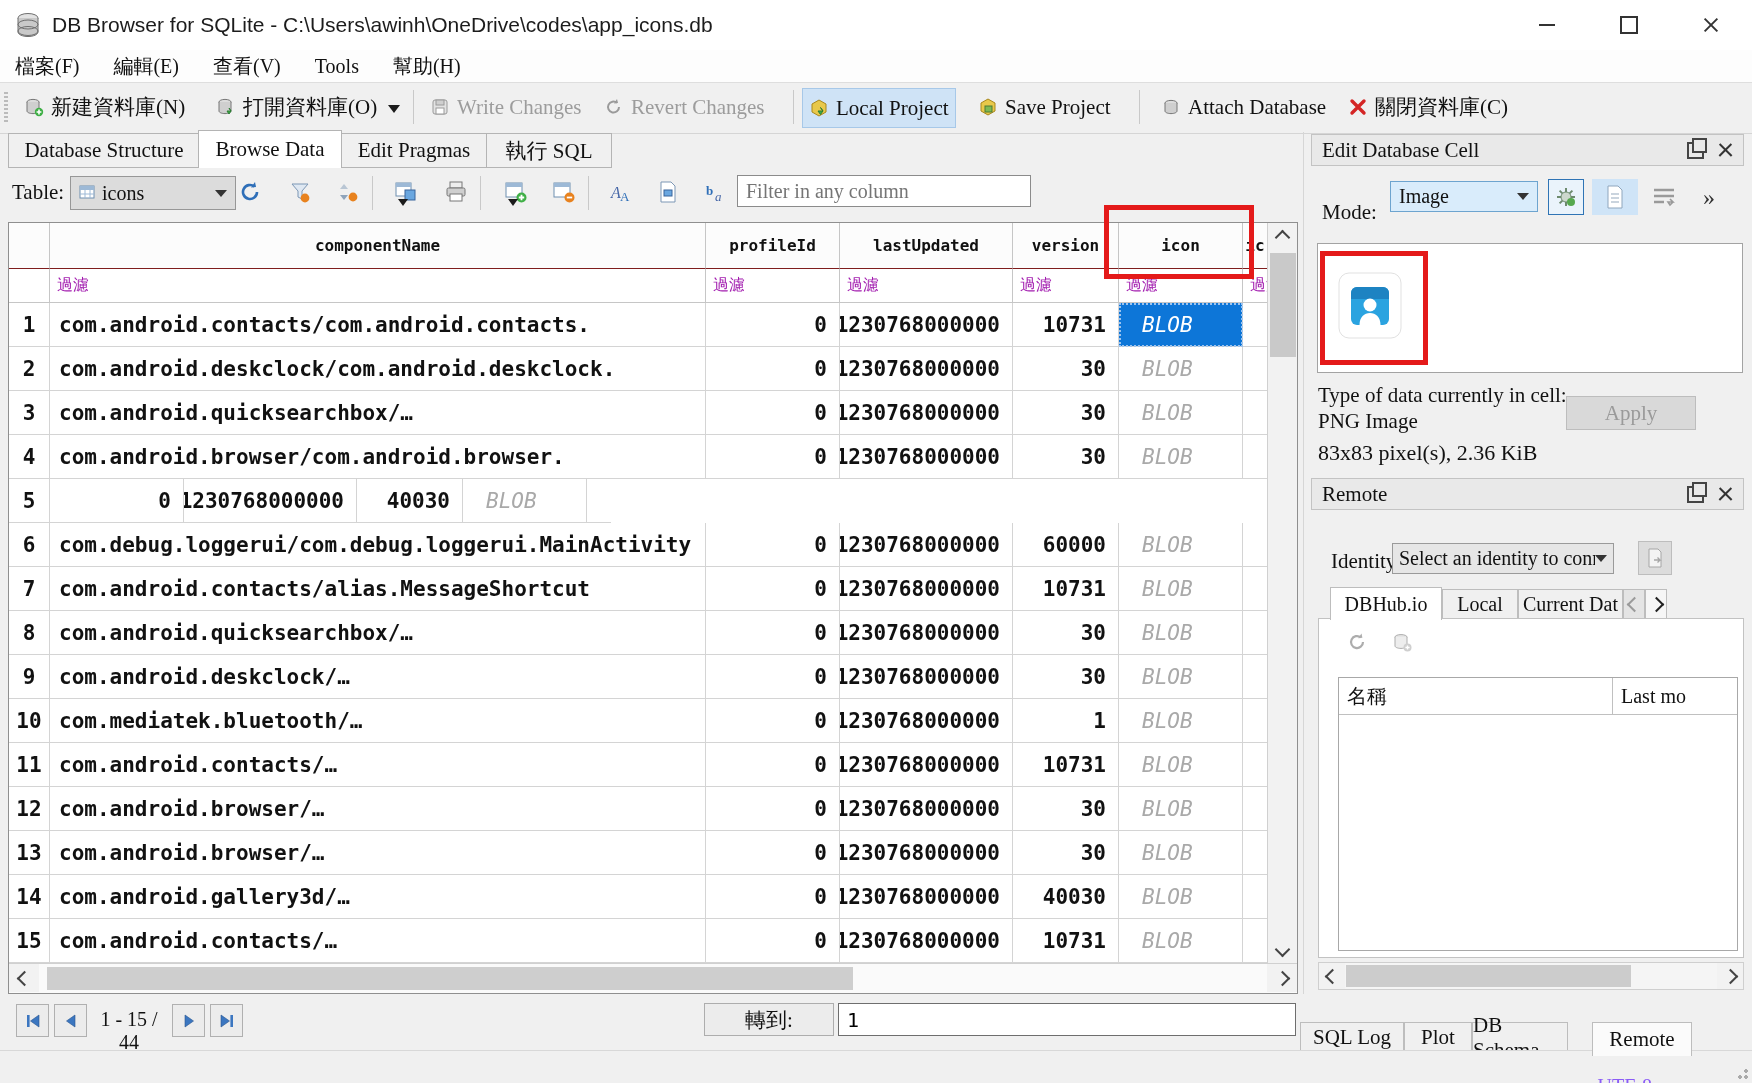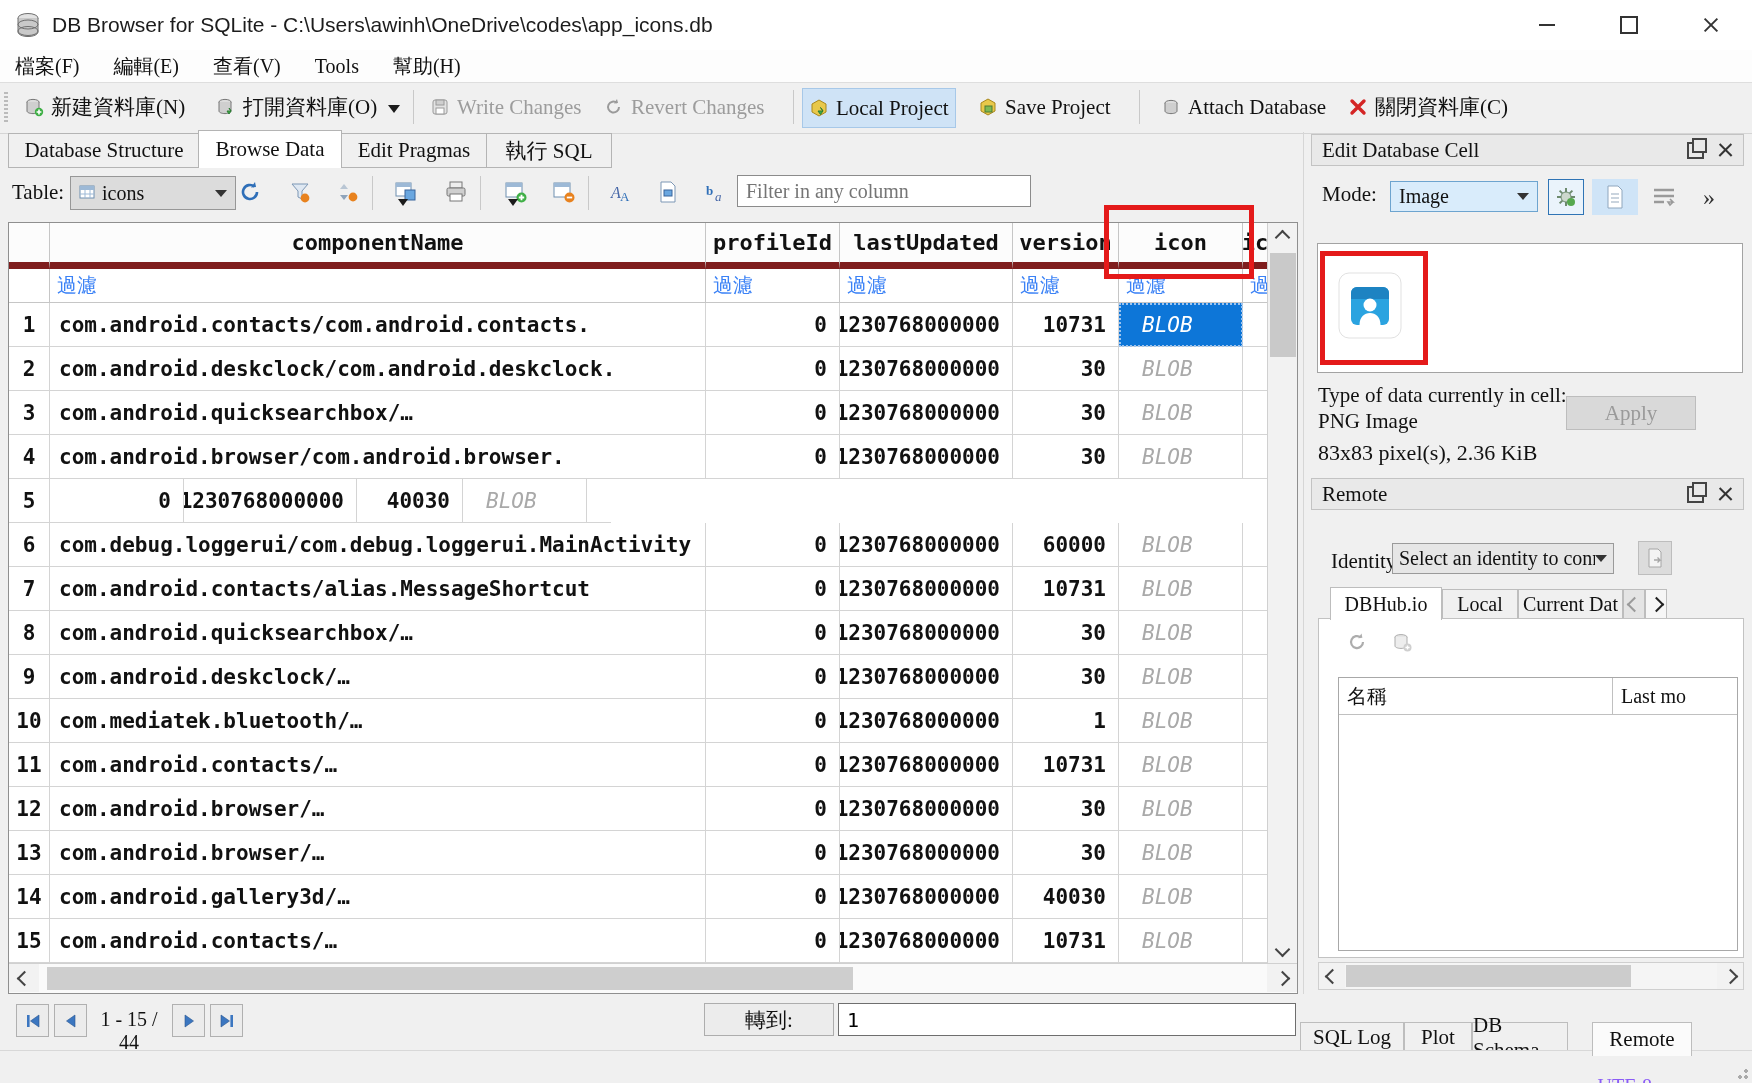--- a/index.html
+++ b/index.html
@@ -54,24 +54,24 @@
   .caret{width:0;height:0;border-left:6px solid transparent;border-right:6px solid transparent;
          border-top:7px solid #333}
   .cico{position:absolute;top:12px;width:28px;height:28px;display:flex;align-items:center;justify-content:center}
   #filter-input{left:737px;top:9px;width:276px;height:30px;border:1px solid #8b8b8b;background:#fff;
                 font-size:20px;color:#9a9a9a;padding:0 8px;font-family:"Liberation Serif",serif}
 
   
   #grid{left:8px;top:222px;width:1290px;height:772px;background:#fff;border:1px solid #8f8f8f;box-sizing:border-box}
   #grid-inner{position:absolute;left:0;top:0;width:1258px;height:740px;overflow:hidden}
   .ghead{display:flex;height:46px;background:#fcfcfc}
-  .hcell{display:flex;align-items:center;justify-content:center;font-weight:bold;font-size:22px;
-         border-right:1px solid #c6c6c6;border-bottom:7px solid #7f1d1d;box-sizing:border-box;overflow:hidden}
+  .hcell{display:flex;align-items:center;justify-content:center;font-weight:bold;font-size:16px;
+         border-right:1px solid #c6c6c6;border-bottom:1px solid #7f1d1d;box-sizing:border-box;overflow:hidden}
   .gfilter{display:flex;height:34px}
-  .fcell{display:flex;align-items:center;color:#3b82f6;font-size:20px;padding-left:7px;
+  .fcell{display:flex;align-items:center;color:#a21caf;font-size:16px;padding-left:7px;
          border-right:1px solid #c6c6c6;border-bottom:1px solid #c6c6c6;box-sizing:border-box;
          overflow:hidden;white-space:nowrap}
   .grow{display:flex;height:44px}
   .gc{display:flex;align-items:center;font-size:21px;font-weight:bold;
       font-family:"DejaVu Sans Mono",monospace;border-right:1px solid #d4d4d4;
       border-bottom:1px solid #d4d4d4;box-sizing:border-box;overflow:hidden;white-space:nowrap}
   .c-num{width:41px;justify-content:center}
   .c-name{width:656px;padding-left:9px}
   .c-prof{width:134px;justify-content:flex-end;padding-right:12px}
   .c-upd{width:173px;justify-content:flex-end;padding-right:12px}
@@ -112,21 +112,21 @@
               border:1px solid #c3c3c3;box-sizing:border-box;display:flex;align-items:center;
               font-size:21px;padding-left:10px}
   .dock-icons{margin-left:auto;display:flex;align-items:center;gap:14px;padding-right:10px}
   .float-ico{position:relative;width:13px;height:13px;border:2px solid #444}
   .float-ico i{position:absolute;left:3px;top:-6px;width:11px;height:11px;border:2px solid #444;background:#e9e9e9}
   .xsmall{position:relative;width:15px;height:15px}
   .xsmall i{position:absolute;left:-1px;top:6px;width:17px;height:2.4px;background:#333}
   .xsmall i:nth-child(1){transform:rotate(45deg)}
   .xsmall i:nth-child(2){transform:rotate(-45deg)}
 
-  #mode-label{left:1322px;top:182px;font-size:21px}
+  #mode-label{left:1322px;top:200px;font-size:21px}
   #mode-combo{left:1390px;top:181px;width:148px;height:31px;background:#d9ecfb;border:1px solid #6da4cf;
               display:flex;align-items:center;font-size:20px;padding:0 8px;box-sizing:border-box}
   .panel-btn{position:absolute;display:flex;align-items:center;justify-content:center;box-sizing:border-box}
   #btn-import{left:1548px;top:179px;width:36px;height:36px;border:1px solid #2f74b5;background:#eaf3fb}
   #btn-doc{left:1592px;top:179px;width:46px;height:36px;background:#cfe4f7}
   #icon-wrap-lines{left:1652px;top:186px;width:24px;height:22px}
   #btn-more{left:1692px;top:181px;width:34px;height:32px;font-size:24px;color:#333}
 
   #preview-box{left:1317px;top:243px;width:426px;height:130px;background:#fff;border:1px solid #a3a3a3;box-sizing:border-box}
   #type-label{left:1318px;top:383px;font-size:21px}

